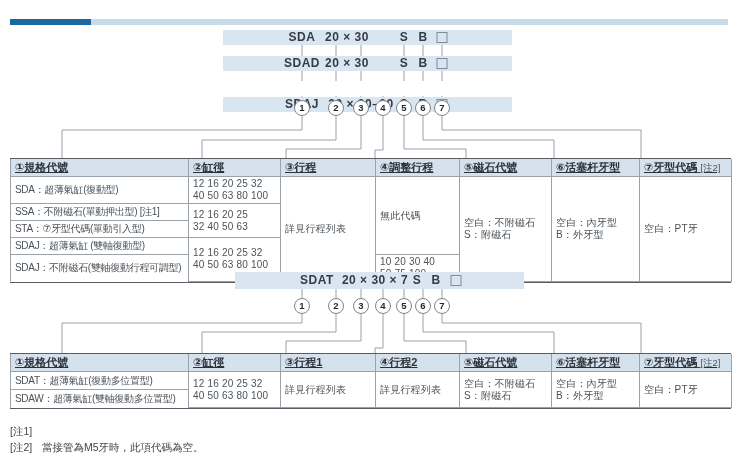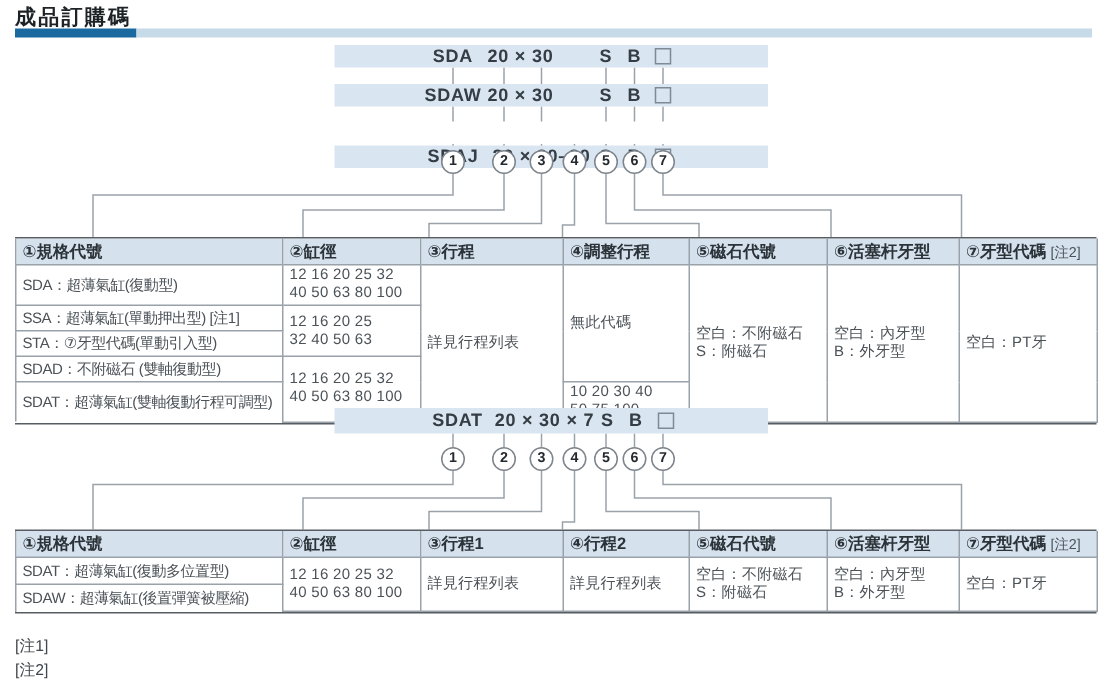--- a/index.html
+++ b/index.html
@@ -13,21 +13,21 @@
     color:#1d2226;letter-spacing:1.5px;
   }
   .rule-dark{position:absolute;left:10px;top:19px;width:81px;height:6px;background:#1a6aa0;}
   .rule-light{position:absolute;left:91px;top:19px;width:637px;height:6px;background:#c7dae8;}
   
   .code-bar{position:absolute;left:223px;width:289px;height:15px;background:#d9e5f1;}
   .code-bar .cb{
     position:absolute;top:0;transform:translateX(-50%);white-space:nowrap;
     font-size:12px;font-weight:bold;color:#343c44;letter-spacing:0.5px;line-height:15px;
   }
-  .code-bar.tall{height:17px;}
+  .code-bar.tall{height:17px;margin-left:12px;}
   .code-bar.tall .cb{line-height:17px;}
   .code-bar .box{
     position:absolute;transform:translateX(-50%);top:2px;width:9px;height:9px;
     border:1.5px solid #7e8b96;background:transparent;
   }
   .code-bar.tall .box{top:3px;}
   
   .circle{
     position:absolute;width:14px;height:14px;border:1px solid #7d848b;border-radius:50%;
     background:#fff;font-size:9.5px;font-weight:bold;color:#23292e;text-align:center;
@@ -39,38 +39,37 @@
   
   .table-wrap{position:absolute;left:10px;width:721px;border-top:1px solid #575d63;border-bottom:1px solid #575d63;}
   table.spec{border-collapse:collapse;table-layout:fixed;width:721px;}
   table.spec th,table.spec td{
     border:1px solid #9aa2a9;vertical-align:middle;text-align:left;
     padding:1px 4px;overflow:hidden;
   }
   table.spec tr:first-child > *{border-top:none;}
   table.spec tr:last-child > td{border-bottom:none;}
   table.spec th{
-    background:#d5e2ee;font-size:11px;font-weight:bold;color:#2b3238;white-space:nowrap;
+    background:#d5e2ee;font-size:11px;font-weight:bold;color:#2b3238;white-space:nowrap;text-decoration:underline;
   }
   table.spec th .hnote{font-weight:normal;font-size:9.5px;color:#4b5258;}
   table.spec td{font-size:10px;color:#4b5258;}
   td.spec-name{white-space:nowrap;letter-spacing:-0.3px;margin-left:44px;}
   td.ml{white-space:pre-line;line-height:12px;letter-spacing:0.2px;}
   
   .notes{position:absolute;left:10px;top:424px;width:720px;font-size:10.5px;color:#3f464c;}
   .note-row{display:flex;line-height:15.5px;}
   .note-prefix{flex:0 0 32px;}
   .note-text{white-space:pre-line;}
 </style>
 </head>
 <body>
 
 <div class="page">
 
-  <div class="page-title">成品訂購碼</div>
   <div class="rule-dark"></div>
   <div class="rule-light"></div>
 
   <svg class="wires" width="741" height="461" aria-hidden="true">
     <path d="M302 45V56M336 45V56M361 45V56M404 45V56M423 45V56M442 45V56"></path>
     <path d="M302 71V81M336 71V81M361 71V81M404 71V81M423 71V81M442 71V81"></path>
     <path d="M302 96V100M336 96V100M361 96V100M383 96V100M404 96V100M423 96V100M442 96V100"></path>
     <path d="M302 116V130H62V158"></path>
     <path d="M336 116V140H202V158"></path>
     <path d="M361 116V149H286V158"></path>
@@ -89,21 +88,21 @@
   </svg>
 
   <div class="code-bar" style="top:30px">
     <span class="cb" style="left:79px">SDA</span>
     <span class="cb" style="left:124px">20 × 30</span>
     <span class="cb" style="left:181px">S</span>
     <span class="cb" style="left:200px">B</span>
     <span class="box" style="left:219px"></span>
   </div>
   <div class="code-bar" style="top:56px">
-    <span class="cb" style="left:79px">SDAW</span>
+    <span class="cb" style="left:79px">SDAD</span>
     <span class="cb" style="left:124px">20 × 30</span>
     <span class="cb" style="left:181px">S</span>
     <span class="cb" style="left:200px">B</span>
     <span class="box" style="left:219px"></span>
   </div>
   <div class="code-bar" style="top:97px">
     <span class="cb" style="left:79px">SDAJ</span>
     <span class="cb" style="left:138px">20 × 30–30</span>
     <span class="cb" style="left:181px">S</span>
     <span class="cb" style="left:200px">B</span>
@@ -145,34 +144,34 @@
 40 50 63 80 100</td>
         <td class="ml" rowspan="5">詳見行程列表</td>
         <td class="ml" rowspan="4">無此代碼</td>
         <td class="ml" rowspan="5">空白：不附磁石
 S：附磁石</td>
         <td class="ml" rowspan="5">空白：內牙型
 B：外牙型</td>
         <td class="ml" rowspan="5">空白：PT牙</td>
       </tr>
       <tr style="height:15px">
-        <td class="spec-name">SSA：超薄氣缸(單動押出型) [注1]</td>
+        <td class="spec-name">SSA：不附磁石(單動押出型) [注1]</td>
         <td class="ml" rowspan="2">12 16 20 25
 32 40 50 63</td>
       </tr>
       <tr style="height:15px">
         <td class="spec-name">STA：⑦牙型代碼(單動引入型)</td>
       </tr>
       <tr style="height:15px">
-        <td class="spec-name">SDAD：不附磁石 (雙軸復動型)</td>
+        <td class="spec-name">SDAJ：超薄氣缸 (雙軸復動型)</td>
         <td class="ml" rowspan="2">12 16 20 25 32
 40 50 63 80 100</td>
       </tr>
       <tr style="height:21px">
-        <td class="spec-name">SDAT：超薄氣缸(雙軸復動行程可調型)</td>
+        <td class="spec-name">SDAJ：不附磁石(雙軸復動行程可調型)</td>
         <td class="ml">10 20 30 40
 50 75 100</td>
       </tr>
     </tbody>
       </table>
   </div>
 
   <div class="code-bar tall" style="top:272px">
     <span class="cb" style="left:82px">SDAT</span>
     <span class="cb" style="left:140px">20 × 30 × 7</span>
@@ -216,28 +215,29 @@
 40 50 63 80 100</td>
         <td class="ml" rowspan="2">詳見行程列表</td>
         <td class="ml" rowspan="2">詳見行程列表</td>
         <td class="ml" rowspan="2">空白：不附磁石
 S：附磁石</td>
         <td class="ml" rowspan="2">空白：內牙型
 B：外牙型</td>
         <td class="ml" rowspan="2">空白：PT牙</td>
       </tr>
       <tr style="height:18px">
-        <td class="spec-name">SDAW：超薄氣缸(後置彈簧被壓縮)</td>
+        <td class="spec-name">SDAW：超薄氣缸(雙軸復動多位置型)</td>
       </tr>
     </tbody>
       </table>
   </div>
 
   <div class="notes">
     <div class="note-row">
       <span class="note-prefix">[注1]</span>
     </div>
     <div class="note-row">
       <span class="note-prefix">[注2]</span>
+      <span class="note-text">當接管為M5牙時，此項代碼為空。</span>
     </div>
   </div>
 
 </div>
 
 </body></html>

